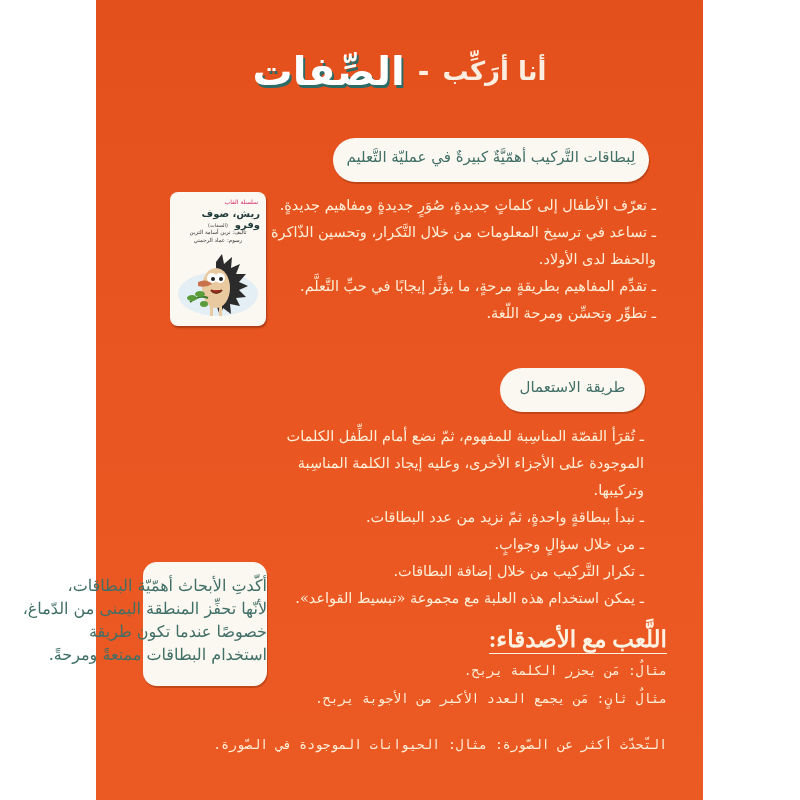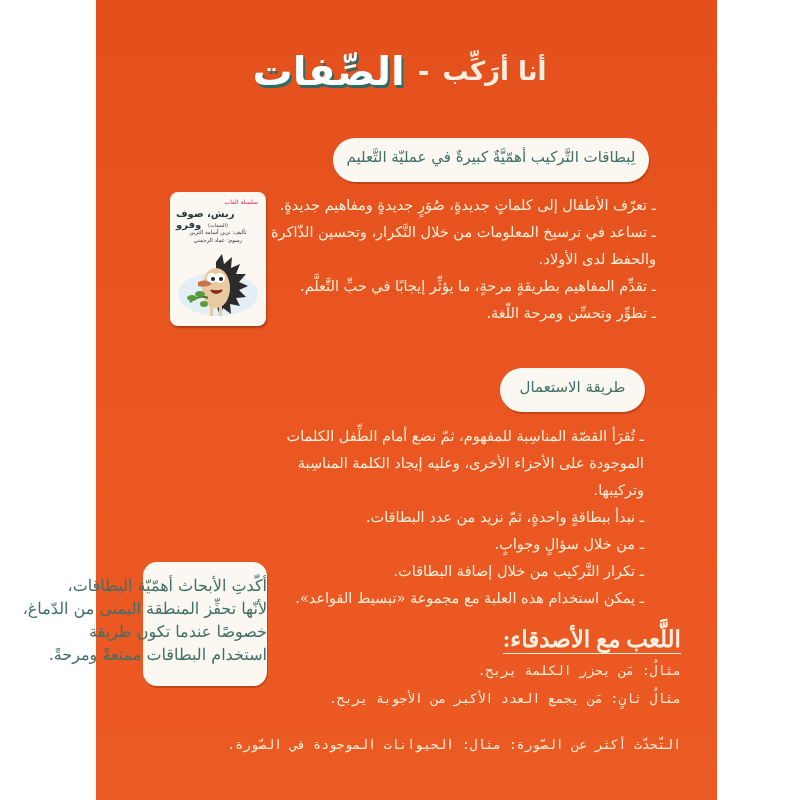--- a/index.html
+++ b/index.html
@@ -4,21 +4,20 @@
   <style>
     html, body { margin: 0; padding: 0; }
     body {
       width: 800px; height: 800px; background: #ffffff; position: relative; overflow: hidden;
       font-family: "DejaVu Sans", sans-serif;
     }
     .page {
       position: absolute; left: 96px; top: 0; width: 607px; height: 800px;
       background: #e8531f;
       background-image: linear-gradient(180deg, #e4501c 0%, #ea5621 50%, #ec5a24 100%);
-      padding-left: 14px;
     }
     .title {
       position: absolute; top: 48px; left: 0; width: 607px; text-align: center;
       direction: rtl; color: #fdf6ec;
     }
     .title .small { font-size: 26px; font-weight: bold; vertical-align: middle; color: #fbeee0; }
     .title .big {
       font-size: 40px; font-weight: bold; color: #ffffff; vertical-align: middle;
       text-shadow: 2px 3px 0 #2c6b66;
     }
@@ -38,21 +37,21 @@
     }
     .list li { margin: 0; }
     .list.l1 { left: 174px; width: 386px; top: 192px; }
     .list.l2 { left: 162px; width: 386px; top: 423px; }
     .book {
       position: absolute; left: 74px; top: 192px; width: 96px; height: 134px;
       background: #fbf7f1; border-radius: 8px; overflow: hidden;
       box-shadow: 1px 2px 2px rgba(80,20,0,0.4);
     }
     .book .series { position: absolute; right: 8px; top: 6px; font-size: 6px; color: #d62d6f; direction: rtl; text-align: right; }
-    .book .btitle { position: absolute; right: 6px; top: 16px; width: 84px; font-size: 10px; font-weight: bold; color: #1e3a3a; direction: rtl; text-align: left; }
+    .book .btitle { position: absolute; right: 6px; top: 16px; width: 84px; font-size: 10px; font-weight: bold; color: #1e3a3a; direction: rtl; text-align: right; }
     .book .bsub { position: absolute; left: 0; right: 0; top: 30px; font-size: 5px; color: #444; text-align: center; }
     .book .bauthor { position: absolute; right: 8px; top: 37px; width: 80px; font-size: 5.5px; color: #333; direction: rtl; text-align: center; }
     .book .billus { position: absolute; right: 8px; top: 45px; width: 80px; font-size: 5.5px; color: #333; direction: rtl; text-align: center; }
     .book .art { position: absolute; left: 6px; top: 52px; width: 84px; height: 78px; }
     .callout {
       position: absolute; left: 47px; top: 562px; width: 124px; height: 124px;
       background: #fbf7f1; border-radius: 14px;
       color: #3f6f66; direction: rtl; text-align: center;
       font-family: "DejaVu Serif", serif; font-size: 16px; line-height: 23px;
       padding-top: 12px; box-sizing: border-box;

